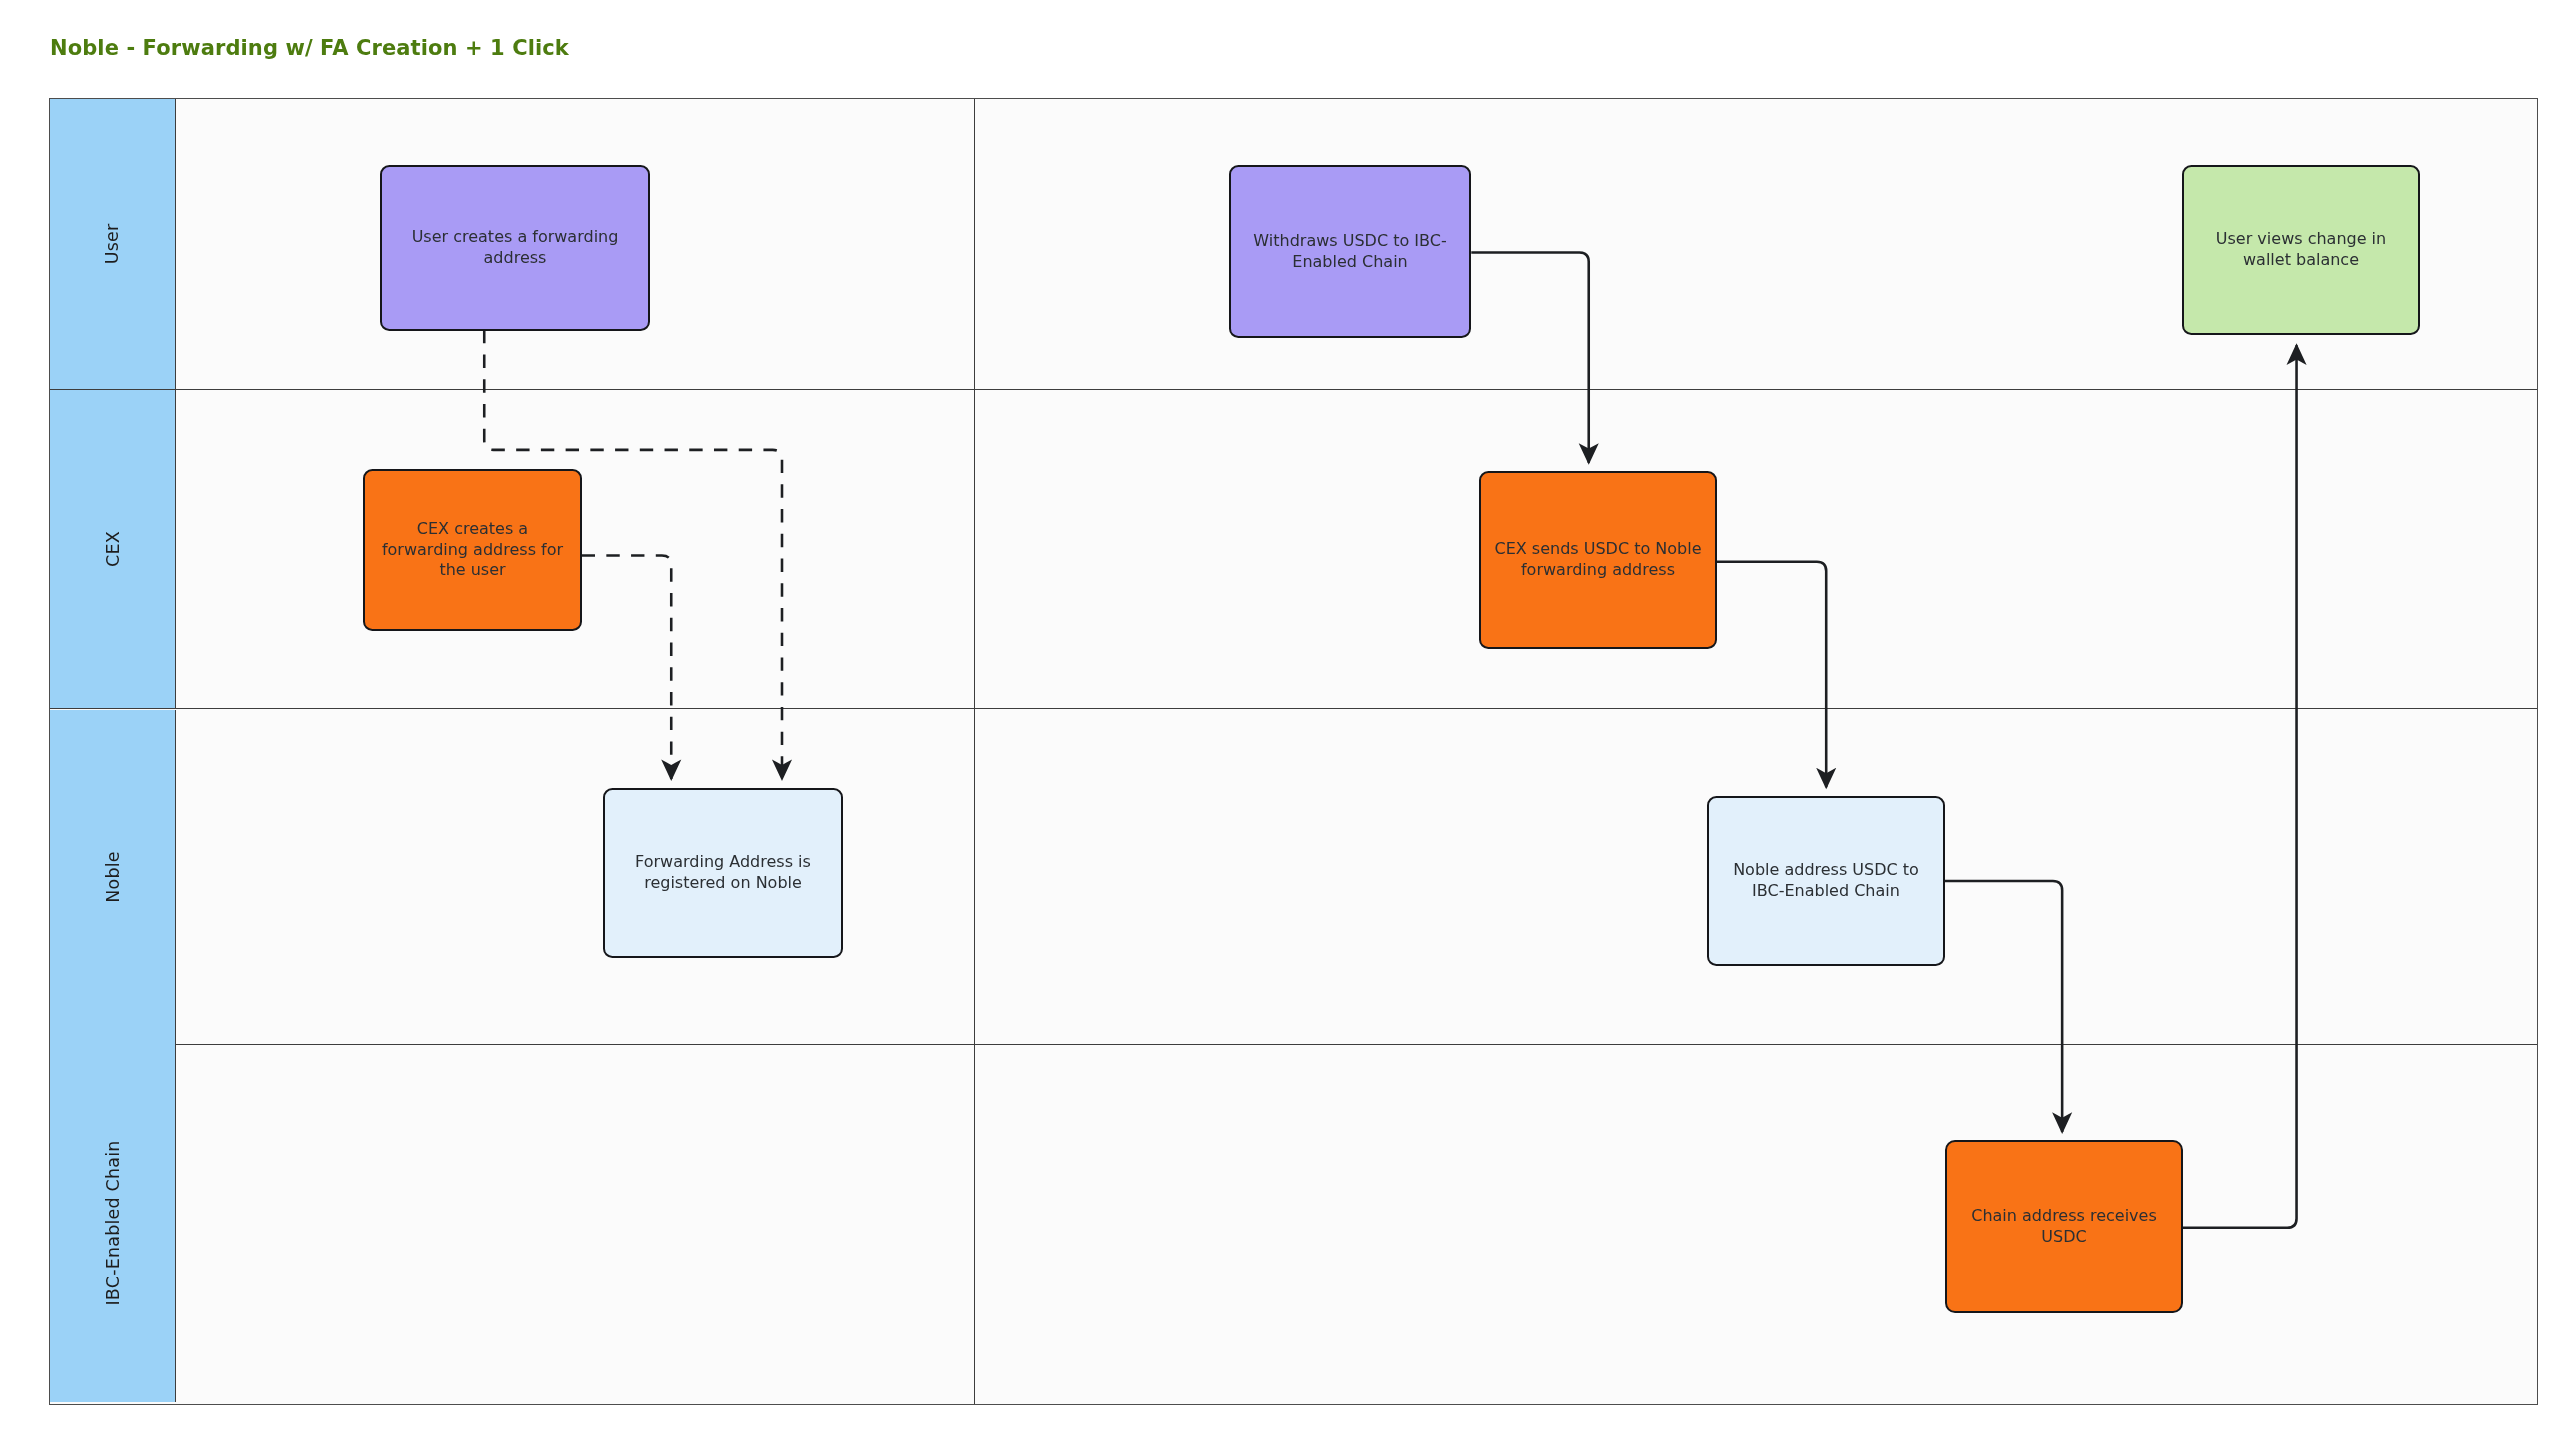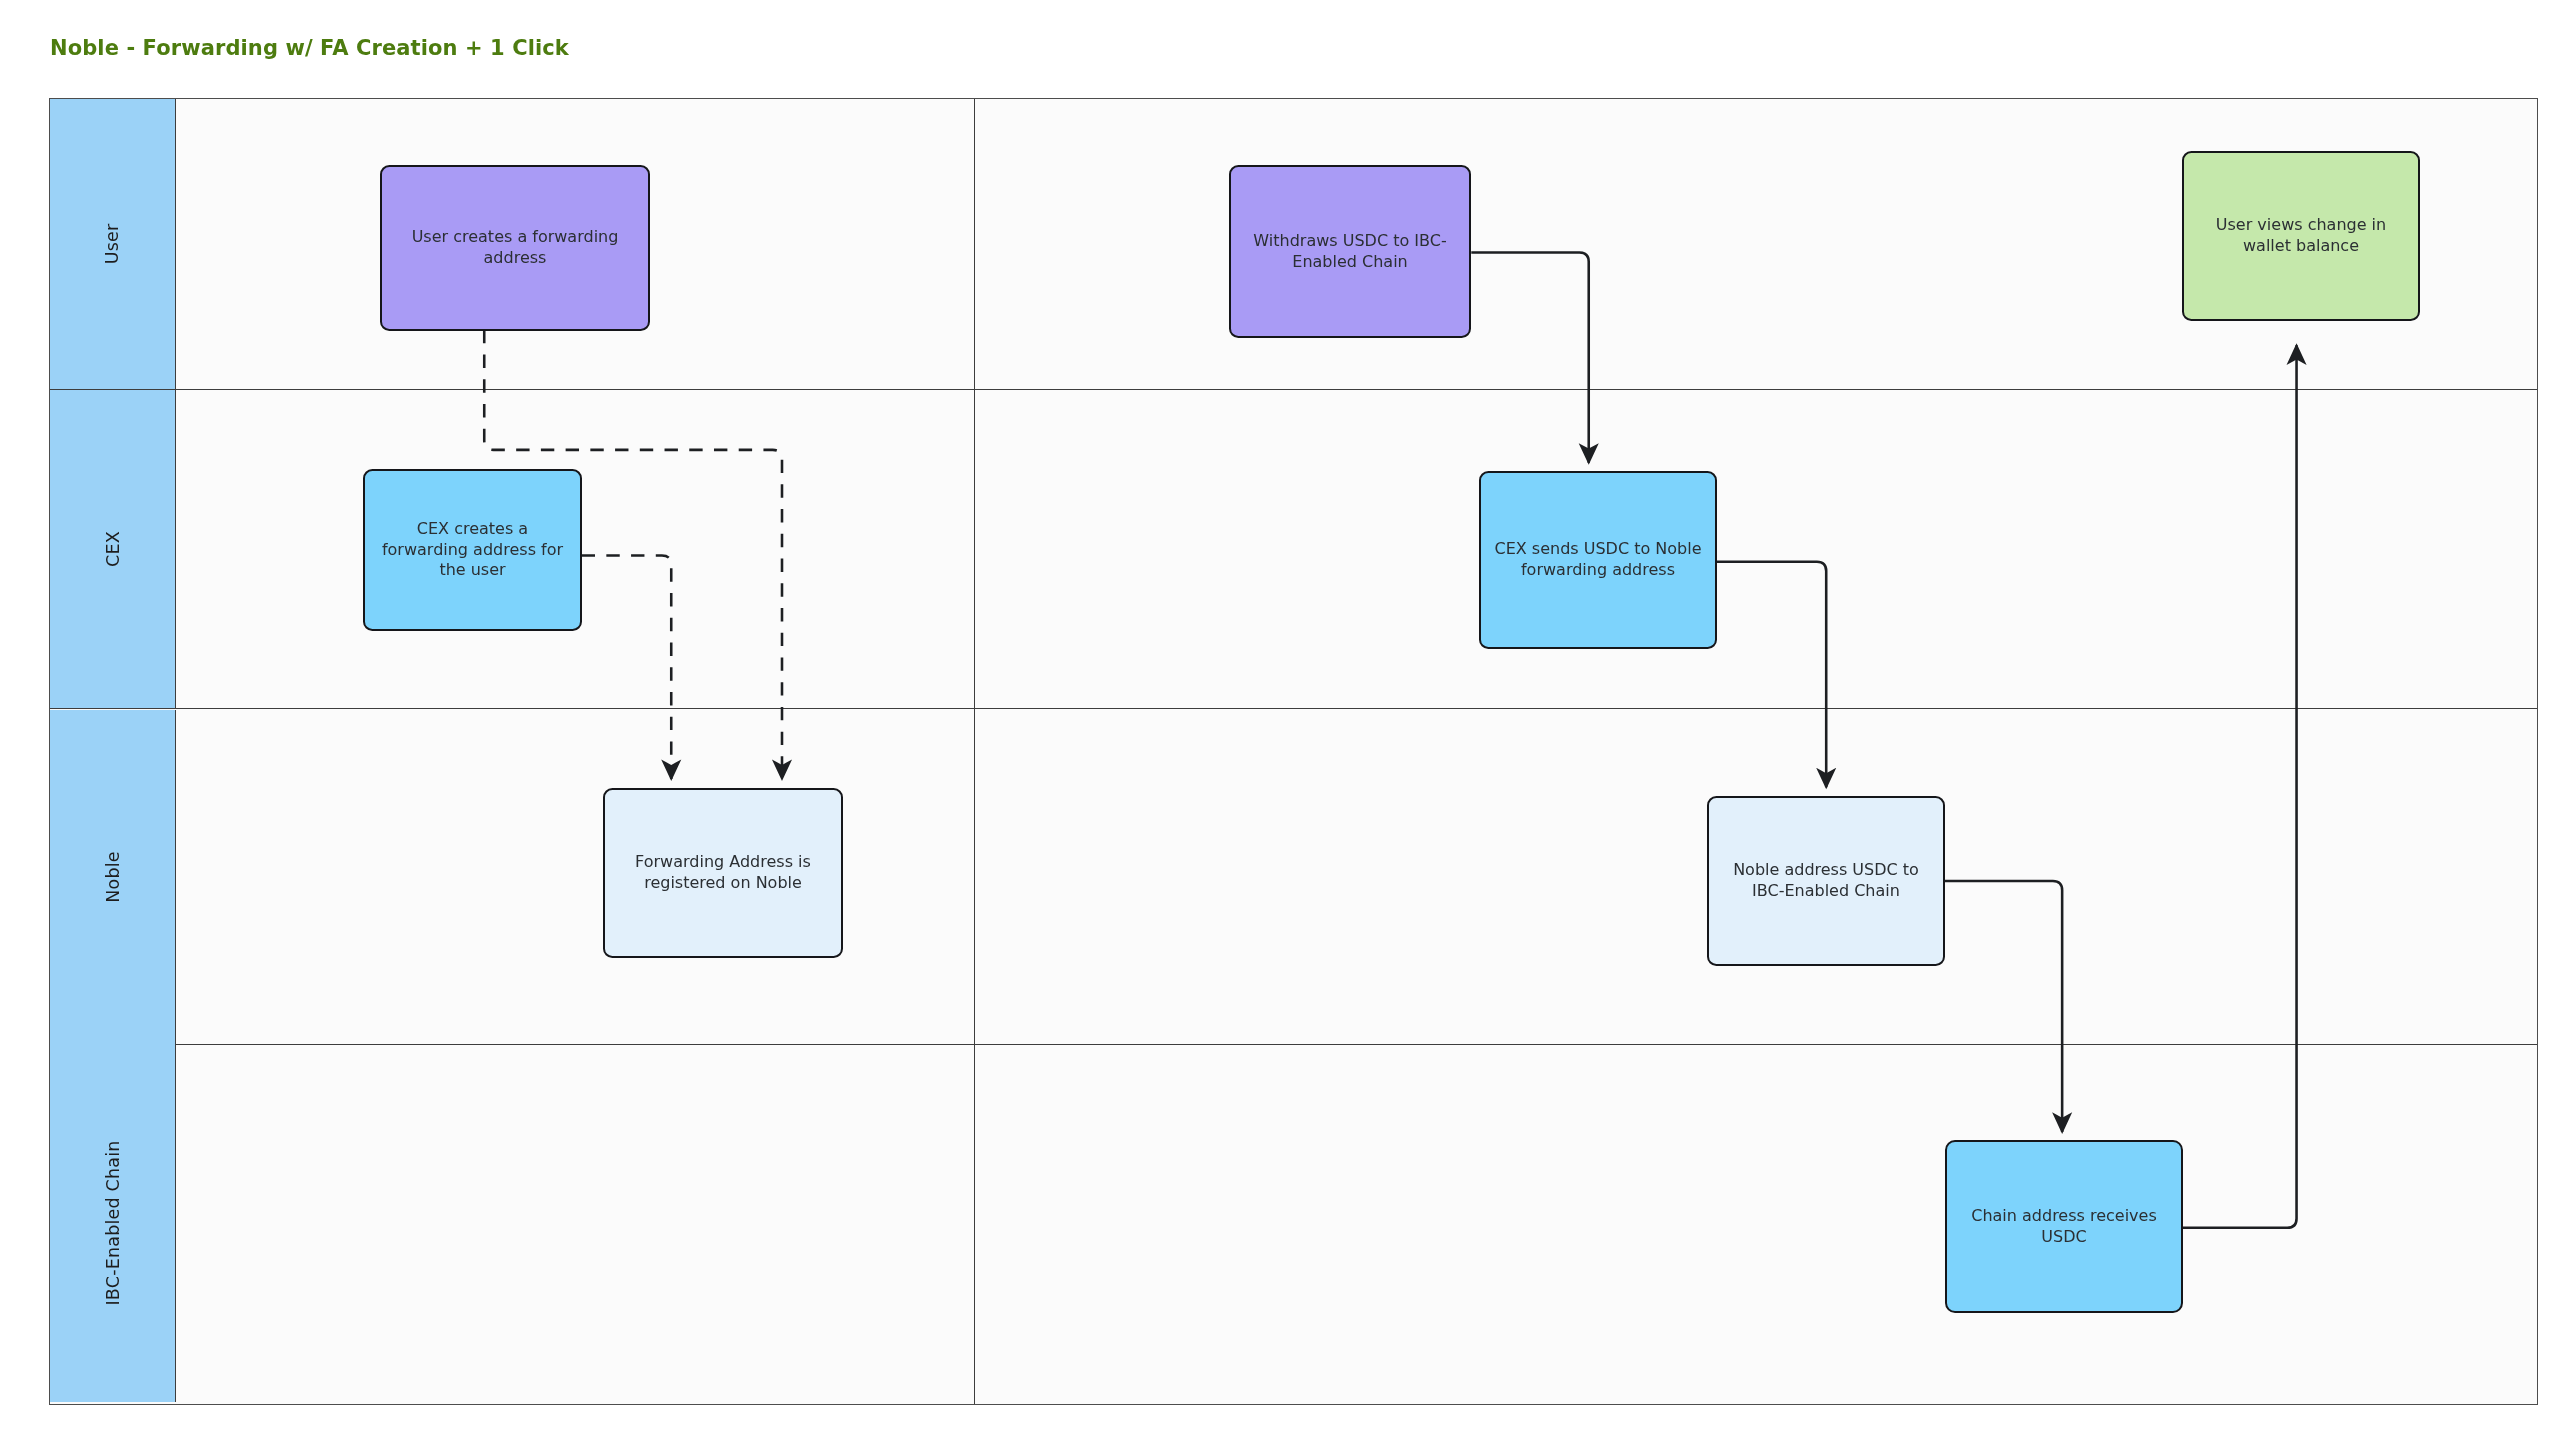--- a/index.html
+++ b/index.html
@@ -101,21 +101,21 @@
     align-items: center;
     justify-content: center;
     text-align: center;
     font-size: 16px;
     line-height: 1.30;
     color: #2b2f33;
     padding: 3.1px 7.2px;
     z-index: 5;
   }
   .node.user-action   { background: #a99bf5; }
-  .node.automated     { background: #7dd3fc; }
+  .node.automated     { background: #f97316; }
   .node.noble-chain   { background: #e2f0fb; }
   .node.outcome       { background: #c5e8ab; }
 
   
   #connector-layer {
     position: absolute;
     left: 0;
     top: 0;
     width: 2924px;
     height: 1452px;
@@ -201,16 +201,16 @@
 </div>
 
 <div class="node noble-chain" style="left:1707px; top:796px; width:238px; height:170px;">
   <span>Noble address USDC to IBC-Enabled Chain</span>
 </div>
 
 <div class="node automated" style="left:1945px; top:1140px; width:238px; height:173px;border-radius:10px;">
   <span>Chain address receives USDC</span>
 </div>
 
-<div class="node outcome" style="left:2182px; top:151px; width:238px; height:170px;">
+<div class="node outcome" style="left:2182px; top:165px; width:238px; height:170px;">
   <span>User views change in wallet balance</span>
 </div>
 
 
 </body></html>

